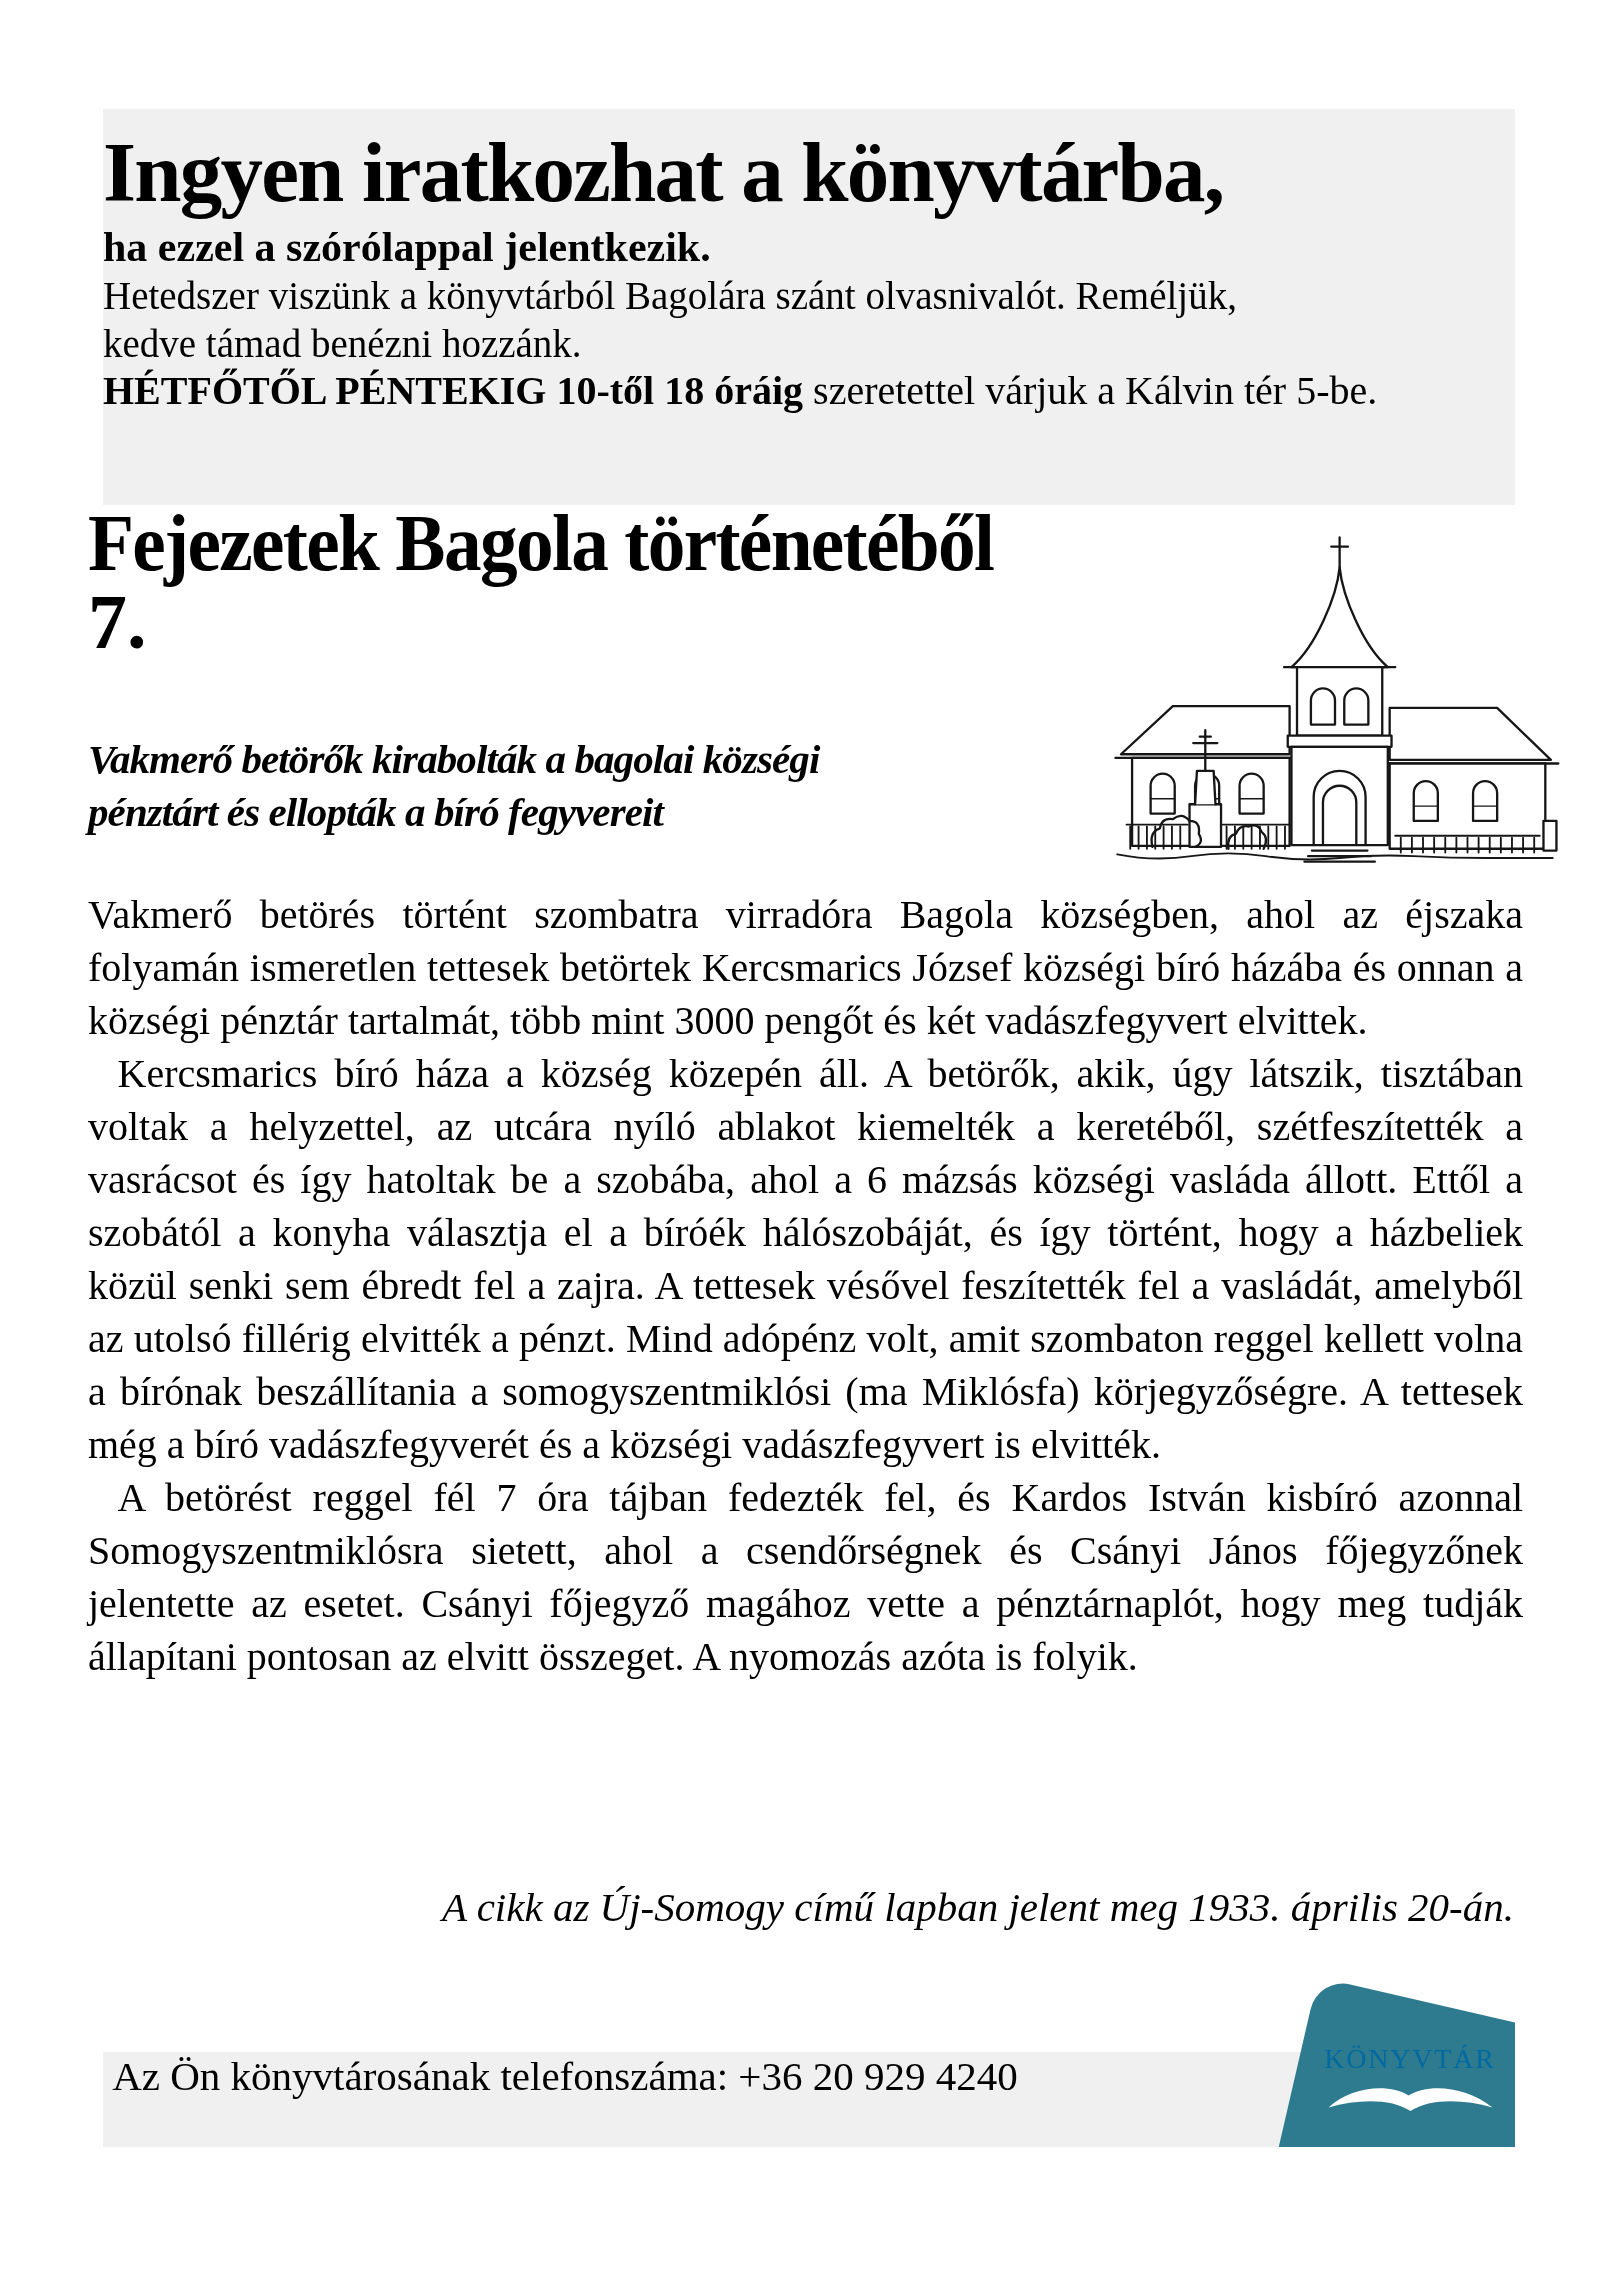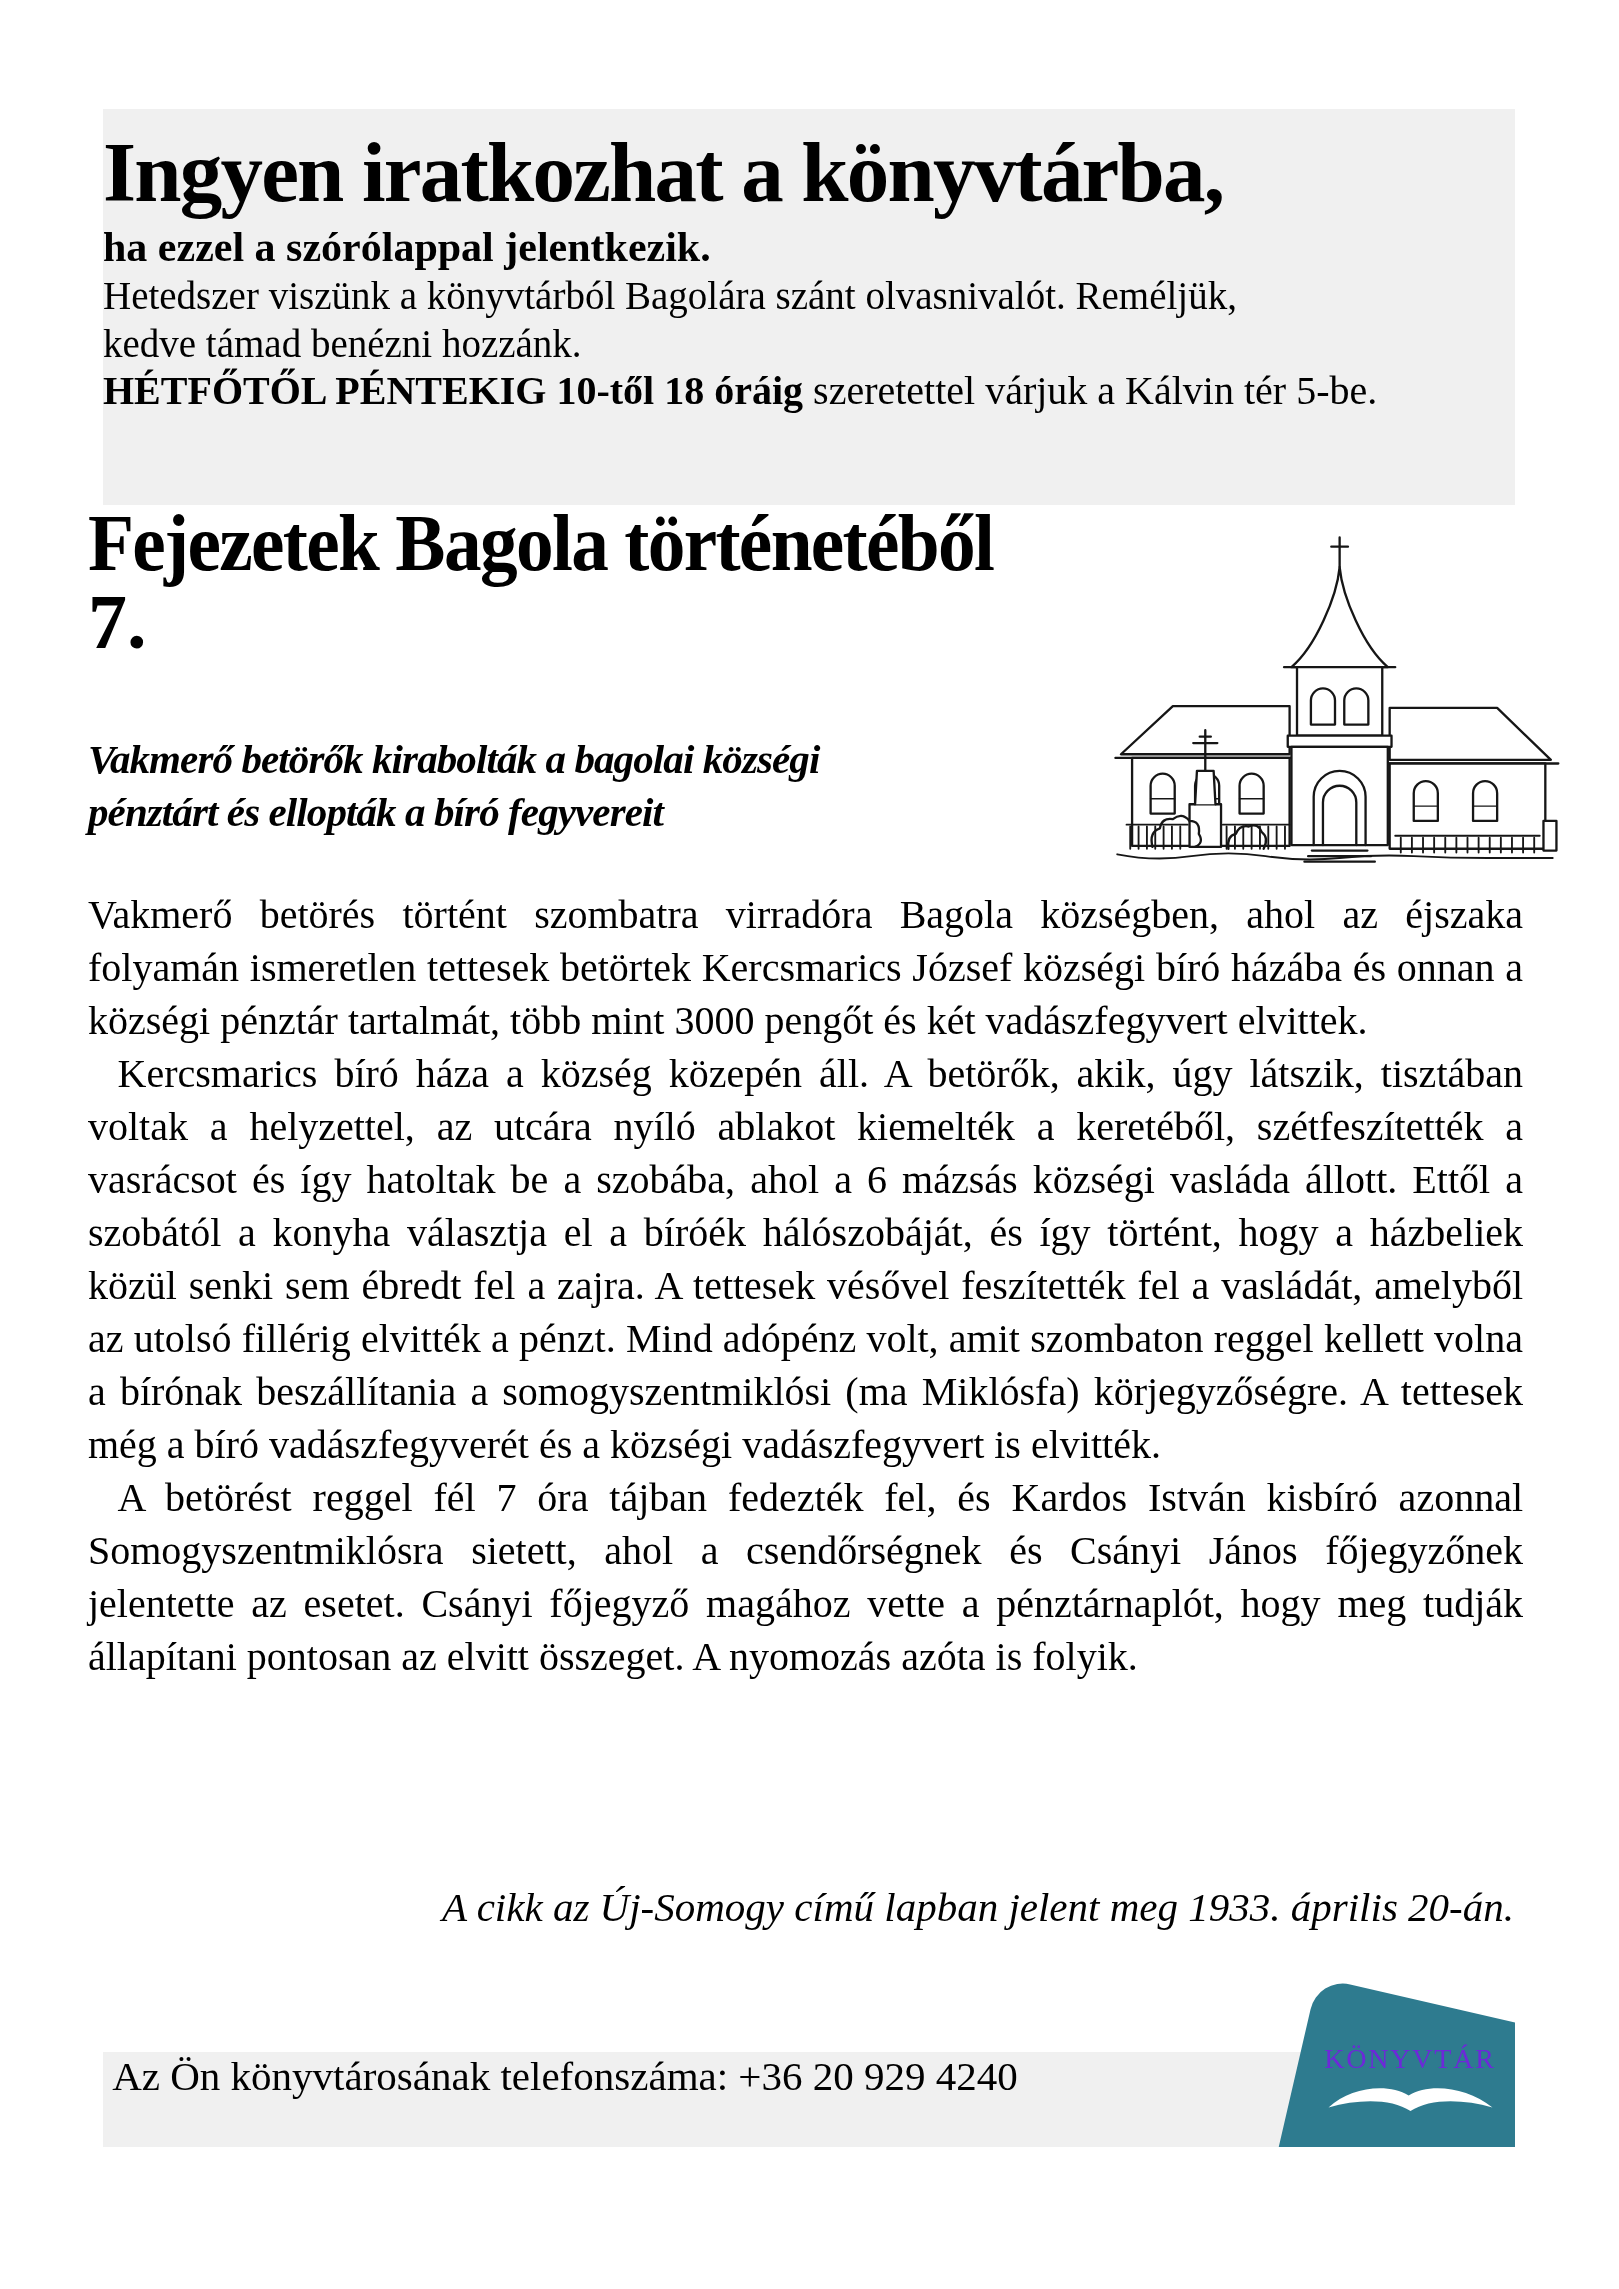--- a/index.html
+++ b/index.html
@@ -41,21 +41,21 @@
   .footer-l1{font-size:42px;line-height:46px;font-weight:bold;}
   .footer-link{color:#1565c0;font-weight:bold;text-decoration:underline;
                text-decoration-thickness:3.7px;text-underline-offset:5.5px;}
   .footer-l2{font-size:41px;line-height:45px;}
 
   
   .logo-clip{left:1277px;top:1975px;width:238px;height:172px;overflow:hidden;}
   .logo-card{position:absolute;left:41px;top:1.8px;width:388px;height:388px;background:#2e7b8f;
              border-radius:33px;transform:rotate(13deg);transform-origin:0 0;}
   .logo-content{position:absolute;left:28px;top:68px;width:210px;text-align:center;}
-  .logo-text{color:#6d28d9;font-size:28px;letter-spacing:1.8px;line-height:31px;
+  .logo-text{color:#0369a1;font-size:28px;letter-spacing:1.8px;line-height:31px;
              font-family:"Liberation Serif",serif;}
 </style>
 </head>
 <body>
 
 <div class="page">
 
   <div class="abs top-box">
     <div class="top-title">Ingyen iratkozhat a könyvtárba,</div>
     <div class="top-sub">ha ezzel a szórólappal jelentkezik.</div>

